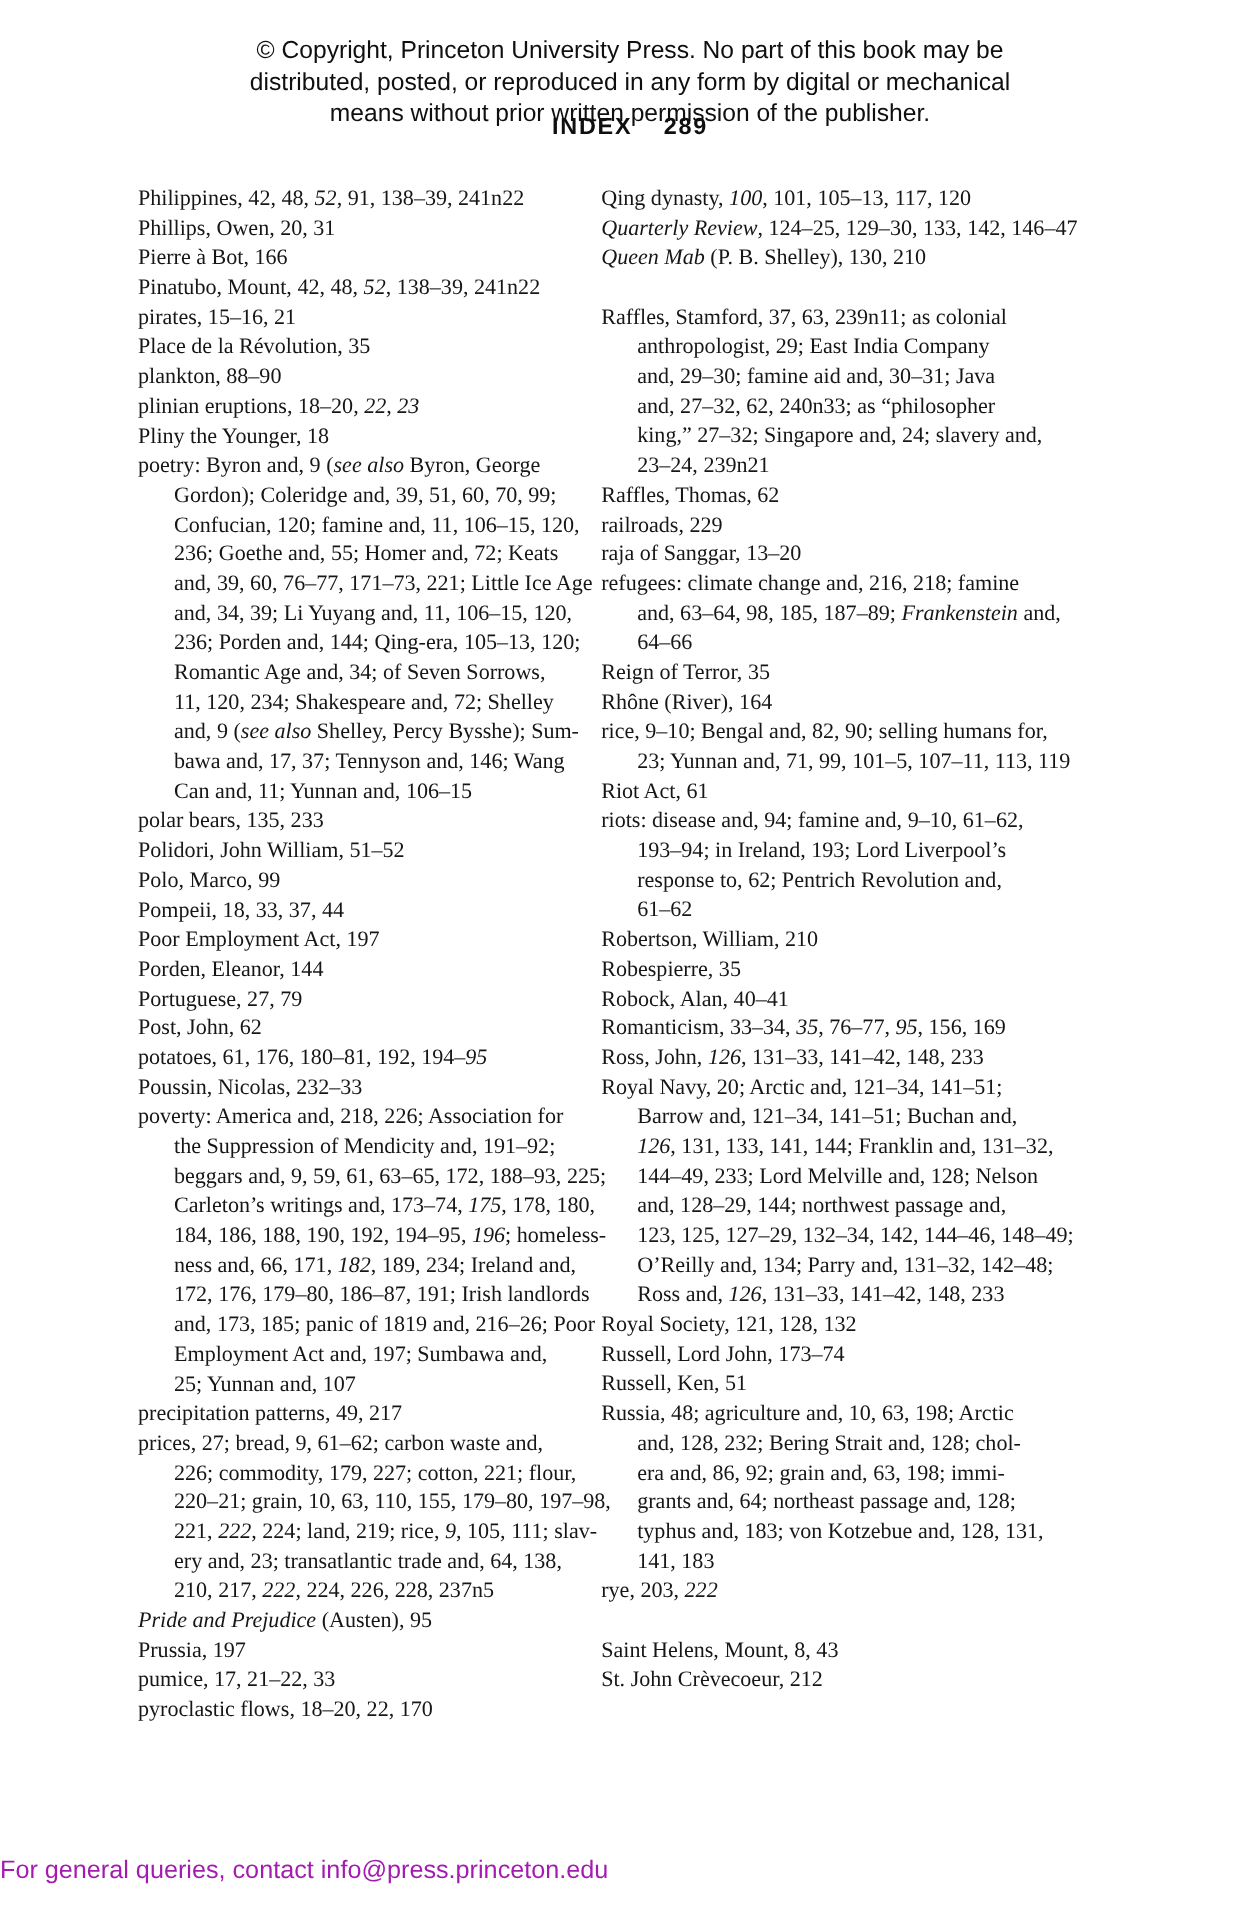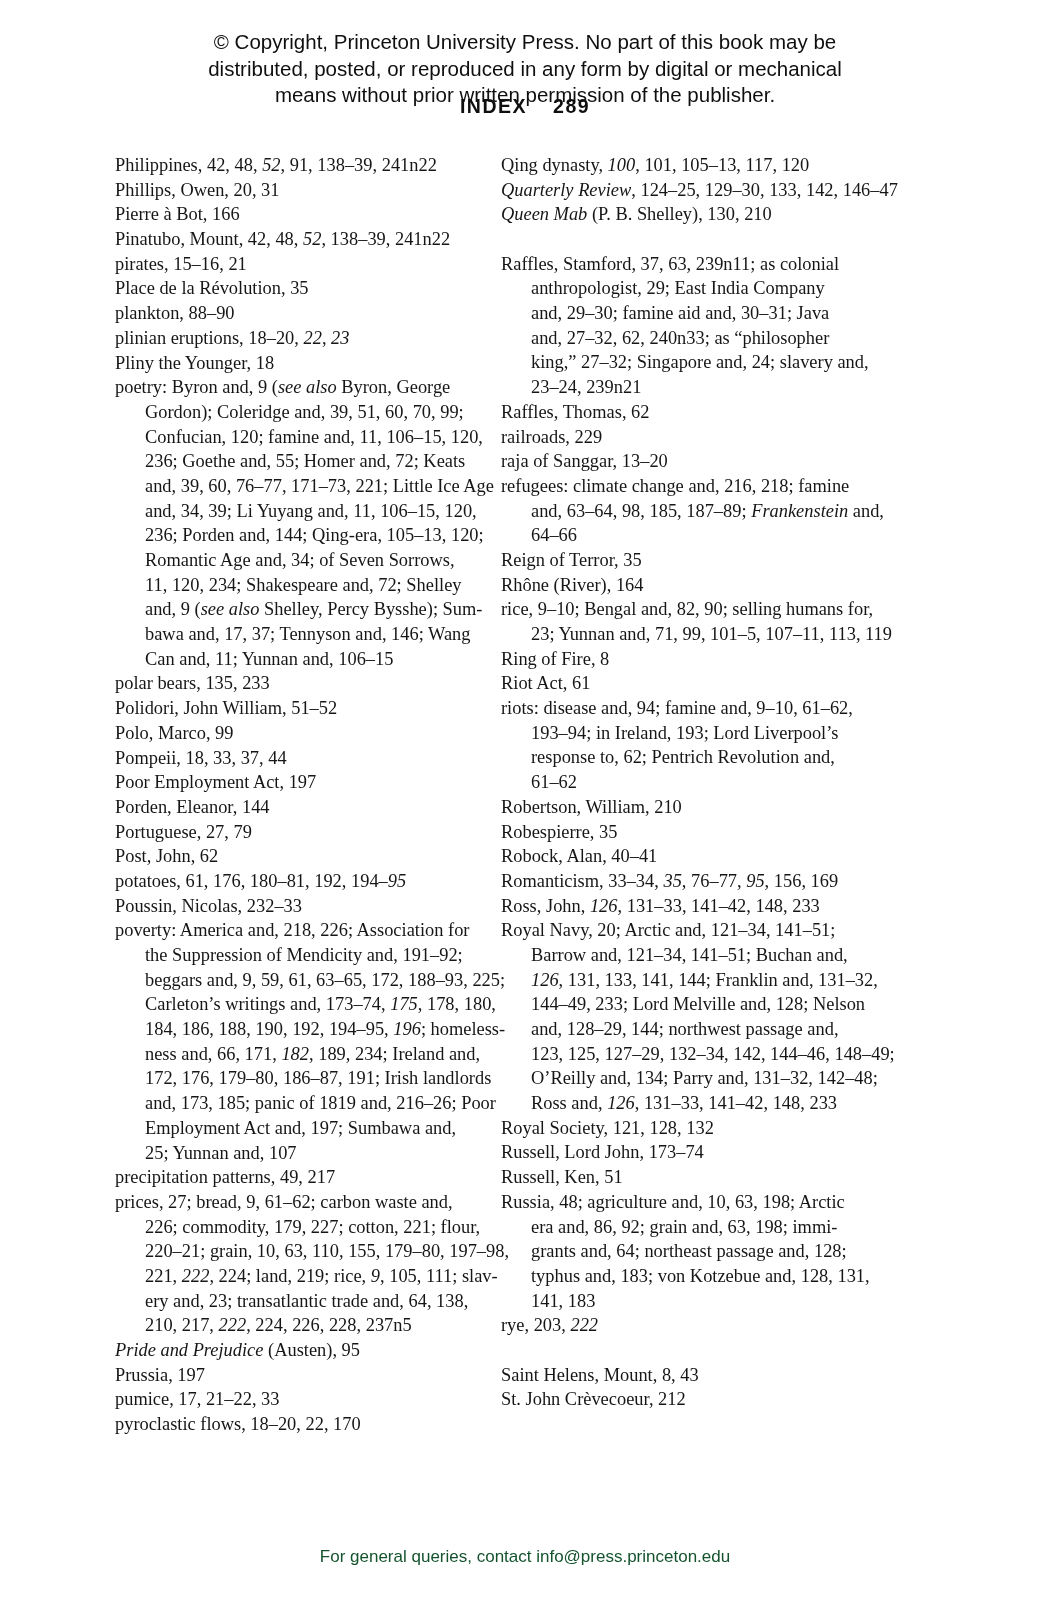--- a/index.html
+++ b/index.html
@@ -24,23 +24,23 @@
     position:absolute;top:153px;
     font-size:18.4px;line-height:24.68px;color:#161616;
   }
   .col-left{left:115px;width:404px;}
   .col-right{left:501px;width:412px;}
   .line{white-space:nowrap;}
   .line.cont{padding-left:30px;}
   .gap{height:24.68px;}
   .it{font-style:italic;}
   .footer{
-    position:absolute;top:1547px;left:0;right:0;text-align:center;
+    position:absolute;top:1547px;left:0;right:0;text-align:left;
     font-family:"Liberation Sans", sans-serif;
-    font-size:17px;color:#14532d;
+    font-size:21px;color:#a21caf;
   }
 </style>
 </head>
 <body>
 
 <div class="copyright">
   <div>© Copyright, Princeton University Press. No part of this book may be</div>
   <div>distributed, posted, or reproduced in any form by digital or mechanical</div>
   <div>means without prior written permission of the publisher.</div>
 </div>
@@ -194,23 +194,20 @@
       <div class="line"><span>Reign of Terror, 35</span></div>
     </div>
     <div class="entry">
       <div class="line"><span>Rhône (River), 164</span></div>
     </div>
     <div class="entry">
       <div class="line"><span>rice, 9–10; Bengal and, 82, 90; selling humans for,</span></div>
       <div class="line cont"><span>23; Yunnan and, 71, 99, 101–5, 107–11, 113, 119</span></div>
     </div>
     <div class="entry">
-      <div class="line"><span>Ring of Fire, 8</span></div>
-    </div>
-    <div class="entry">
       <div class="line"><span>Riot Act, 61</span></div>
     </div>
     <div class="entry">
       <div class="line"><span>riots: disease and, 94; famine and, 9–10, 61–62,</span></div>
       <div class="line cont"><span>193–94; in Ireland, 193; Lord Liverpool’s</span></div>
       <div class="line cont"><span>response to, 62; Pentrich Revolution and,</span></div>
       <div class="line cont"><span>61–62</span></div>
     </div>
     <div class="entry">
       <div class="line"><span>Robertson, William, 210</span></div>
@@ -241,20 +238,21 @@
       <div class="line"><span>Royal Society, 121, 128, 132</span></div>
     </div>
     <div class="entry">
       <div class="line"><span>Russell, Lord John, 173–74</span></div>
     </div>
     <div class="entry">
       <div class="line"><span>Russell, Ken, 51</span></div>
     </div>
     <div class="entry">
       <div class="line"><span>Russia, 48; agriculture and, 10, 63, 198; Arctic</span></div>
+      <div class="line cont"><span>and, 128, 232; Bering Strait and, 128; chol-</span></div>
       <div class="line cont"><span>era and, 86, 92; grain and, 63, 198; immi-</span></div>
       <div class="line cont"><span>grants and, 64; northeast passage and, 128;</span></div>
       <div class="line cont"><span>typhus and, 183; von Kotzebue and, 128, 131,</span></div>
       <div class="line cont"><span>141, 183</span></div>
     </div>
     <div class="entry">
       <div class="line"><span>rye, 203, </span><span class="it">222</span></div>
     </div>
     <div class="gap"></div>
     <div class="entry">

